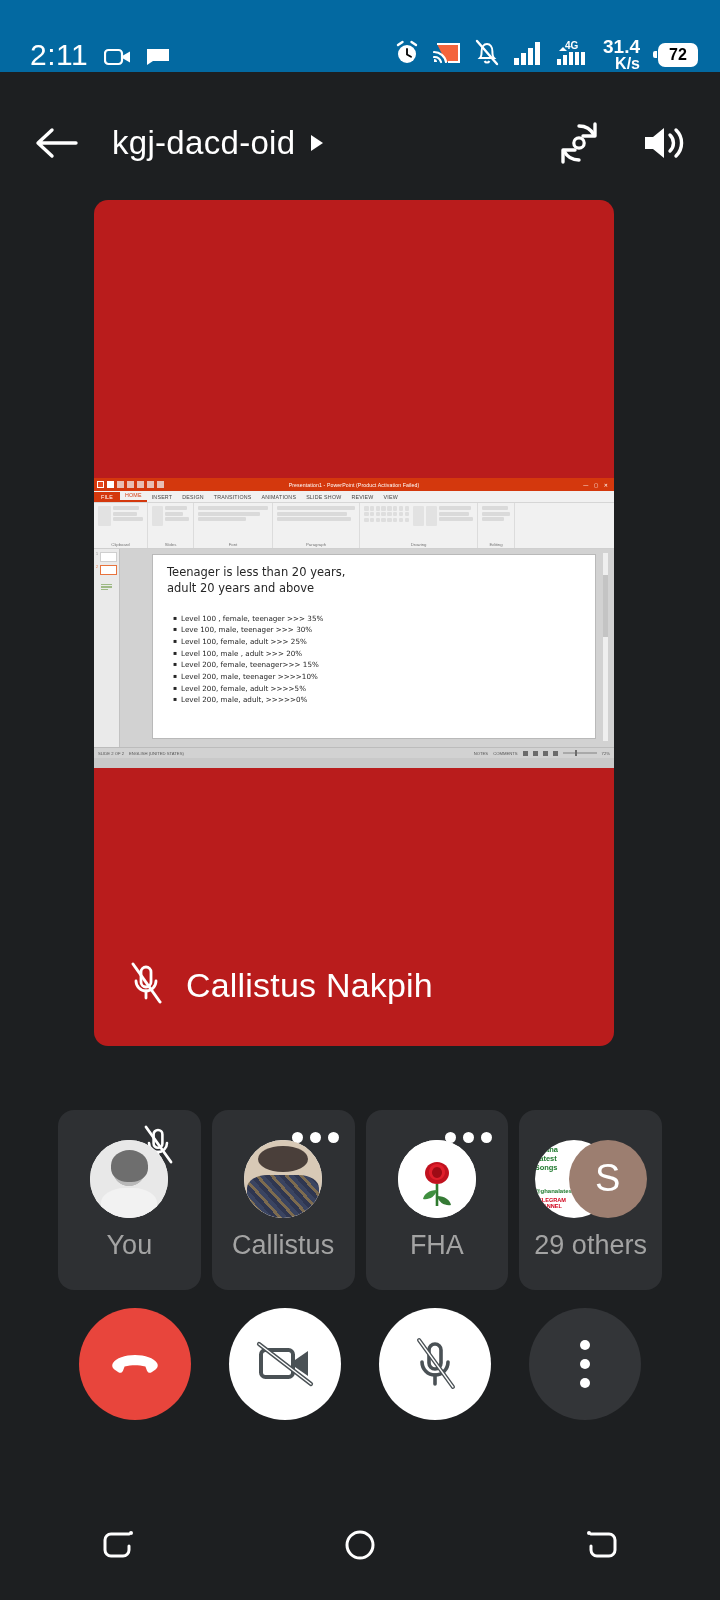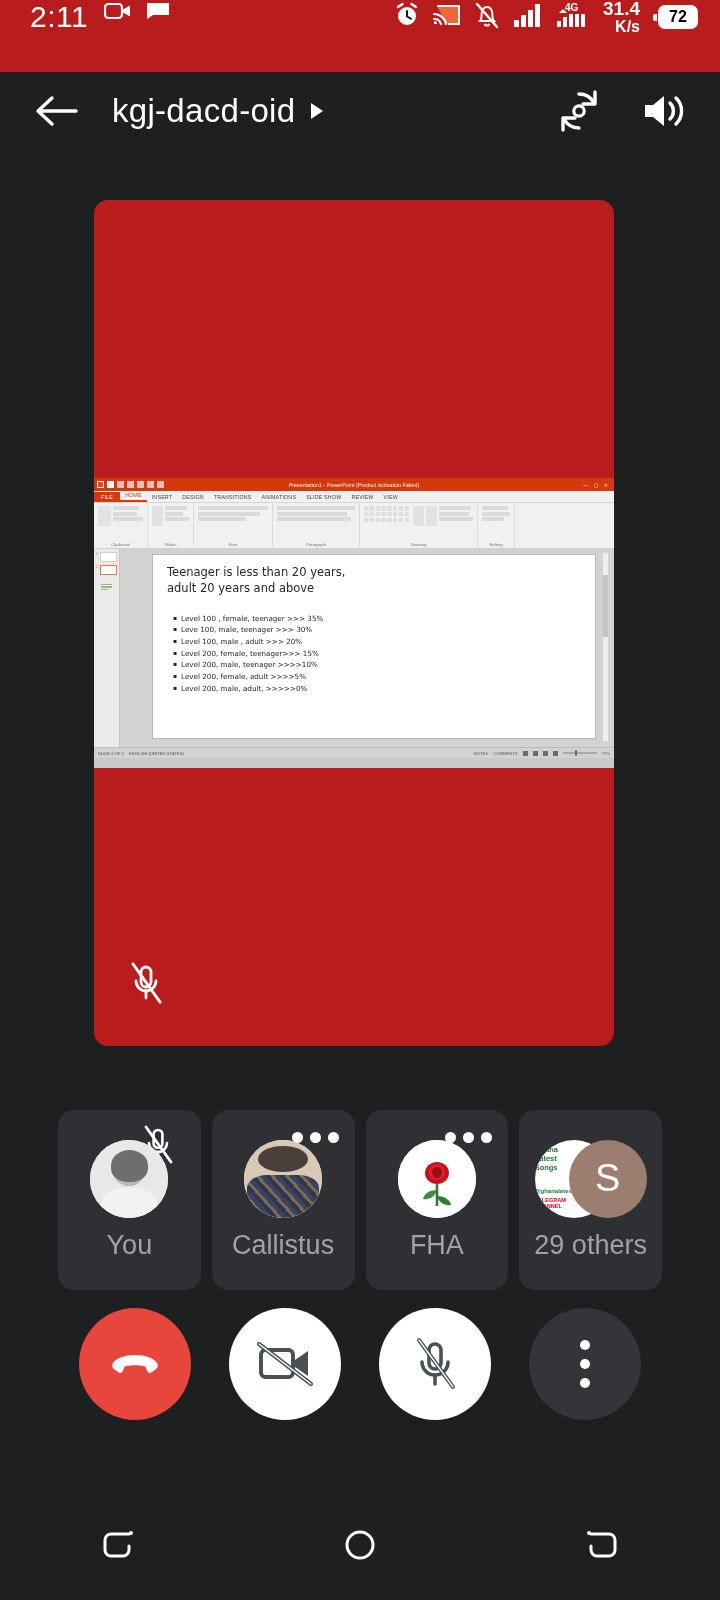--- a/index.html
+++ b/index.html
@@ -7,21 +7,21 @@
     width: 720px; height: 1600px;
     background: #1d1f21;
     font-family: "Liberation Sans", sans-serif;
     overflow: hidden;
   }
   body { position: relative; }
 
   
   .statusbar {
     position: absolute; top: 0; left: 0; width: 720px; height: 72px;
-    background: #b91c1c; display: flex; align-items: flex-start;
+    background: #0369a1; display: flex; align-items: flex-end;
     padding: 0 22px 0 30px;
   }
   .sb-time { color: #fff; font-size: 30px; font-weight: 500; letter-spacing: .5px; }
   .sb-left-icons { display: flex; align-items: center; gap: 14px; margin-left: 16px; }
   .sb-spacer { flex: 1; }
   .sb-right-icons { display: flex; align-items: center; gap: 13px; }
   .sb-net { display: flex; flex-direction: column; align-items: flex-end; line-height: .98; color: #fff; }
   .sb-net .n1 { font-size: 19px; font-weight: 600; }
   .sb-net .n2 { font-size: 16px; font-weight: 600; }
   .batt {
@@ -30,21 +30,21 @@
   .batt-nub { width: 4px; height: 7px; background: #fff; border-radius: 2px 0 0 2px; margin-right: 1px;}
   .batt-body {
     width: 40px; height: 24px; border: 2.5px solid #fff; border-radius: 7px;
     display: flex; align-items: center; justify-content: center;
     color: #000; background: #fff; font-size: 16px; font-weight: 700;
   }
   .batt-body span { color: #000; }
 
   
   .appbar {
-    position: absolute; top: 56px; left: 0; width: 720px; height: 110px;
+    position: absolute; top: 88px; left: 0; width: 720px; height: 110px;
     display: flex; align-items: center; padding: 12px 28px;
   }
   .back-btn { width: 56px; height: 56px; display:flex; align-items:center; justify-content:center; }
   .meet-title {
     color: #fff; font-size: 33px; font-weight: 400; margin-left: 28px;
     letter-spacing: .3px; white-space: nowrap;
   }
   .title-caret {
     margin-left: 16px; width: 0; height: 0;
     border-left: 12px solid #fff; border-top: 8px solid transparent; border-bottom: 8px solid transparent;
@@ -454,20 +454,21 @@
       </div>
       <div class="pp-gutter"></div>
       <div class="pp-slide">
         <div class="slide-head">
           <div>Teenager is less than 20 years,</div>
           <div>adult 20 years and above</div>
         </div>
         <ul class="slide-bullets">
           <li>Level 100 , female, teenager &gt;&gt;&gt; 35%</li>
           <li>Leve 100, male, teenager &gt;&gt;&gt; 30%</li>
+          <li>Level 100, female, adult &gt;&gt;&gt; 25%</li>
           <li>Level 100, male , adult &gt;&gt;&gt; 20%</li>
           <li>Level 200, female, teenager&gt;&gt;&gt; 15%</li>
           <li>Level 200, male, teenager &gt;&gt;&gt;&gt;10%</li>
           <li>Level 200, female, adult &gt;&gt;&gt;&gt;5%</li>
           <li>Level 200, male, adult, &gt;&gt;&gt;&gt;&gt;0%</li>
         </ul>
       </div>
       <div class="pp-scroll">
           <i></i>
         </div>
@@ -496,20 +497,21 @@
 
   <div class="speaker-name">
     <span>
       <svg width="36" height="46" viewBox="0 0 36 46">
         <path d="M18 7 a5 5 0 0 1 5 5 v10 a5 5 0 0 1 -10 0 V12 a5 5 0 0 1 5 -5z" fill="none" stroke="#fff" stroke-width="2.8"></path>
         <path d="M8 21 a10 10 0 0 0 20 0" fill="none" stroke="#fff" stroke-width="2.8" stroke-linecap="round"></path>
         <path d="M18 31 v7" stroke="#fff" stroke-width="2.8" stroke-linecap="round"></path>
         <path d="M5 4 L32 42" stroke="#fff" stroke-width="3" stroke-linecap="round"></path>
       </svg>
     </span>
+    <span class="nm">Callistus Nakpih</span>
   </div>
 </div>
 
 <div class="strip">
 
   <div class="tile">
     <span class="mute-badge">
       <svg width="34" height="42" viewBox="0 0 34 42">
         <path d="M17 6 a4.4 4.4 0 0 1 4.4 4.4 v9 a4.4 4.4 0 0 1 -8.8 0 v-9 A4.4 4.4 0 0 1 17 6z" fill="none" stroke="#fff" stroke-width="2.6"></path>
         <path d="M8 19 a9 9 0 0 0 18 0" fill="none" stroke="#fff" stroke-width="2.6" stroke-linecap="round"></path>

